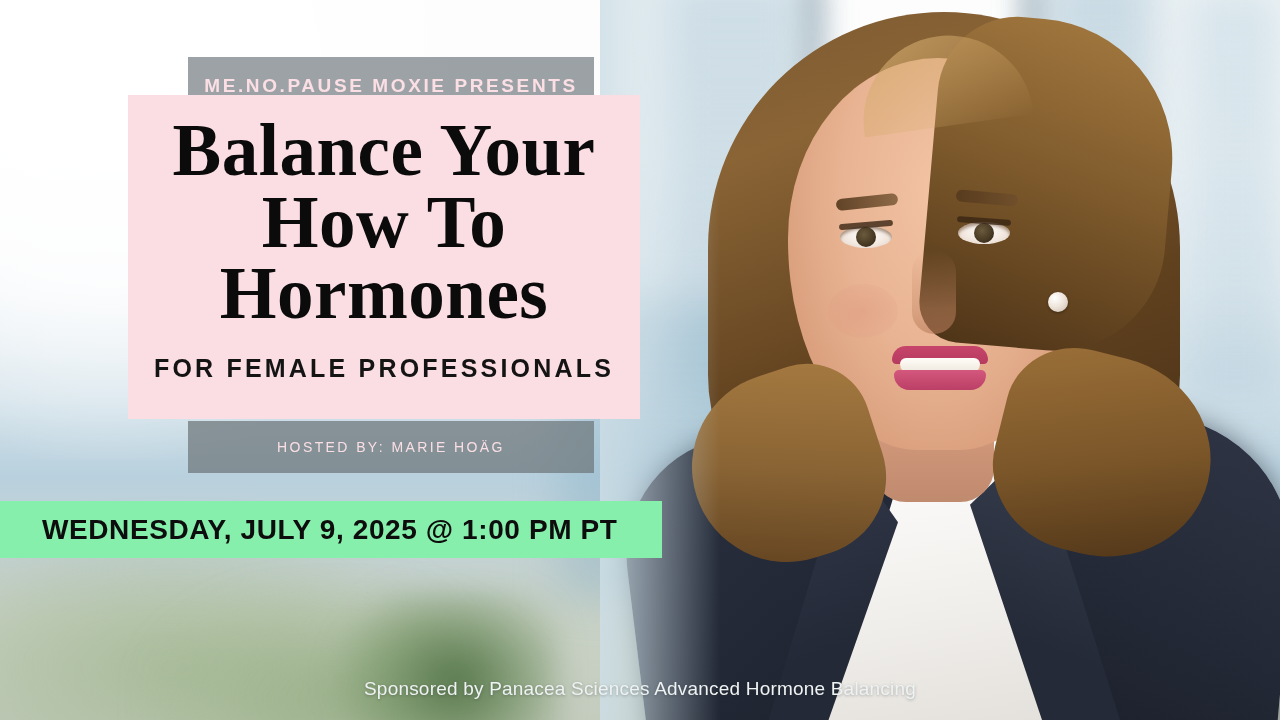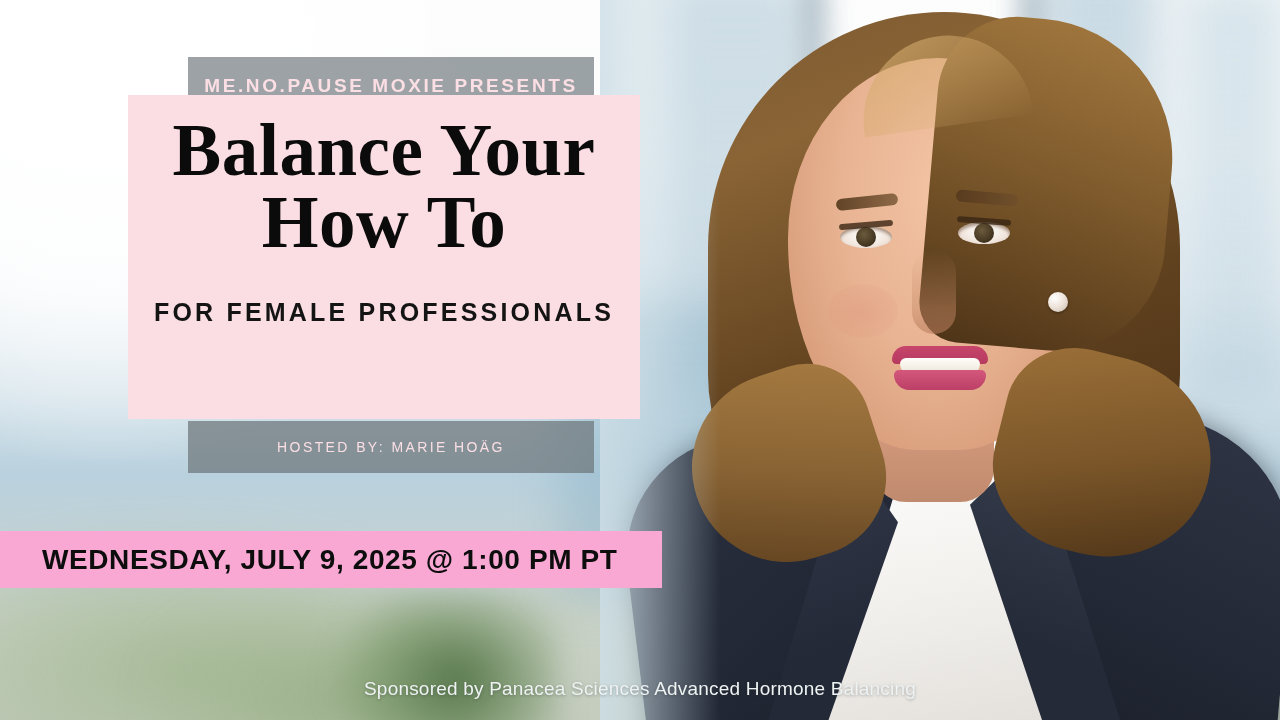--- a/index.html
+++ b/index.html
@@ -285,21 +285,21 @@
   .title {
     font-family:"Liberation Serif", serif;
     font-weight:700;
     color:#0b0b0b;
     font-size:73px;
     line-height:0.98;
     text-align:center;
     letter-spacing:0.5px;
   }
   .subtitle {
-    margin-top:40px;
+    margin-top:24px;
     font-size:25px;
     font-weight:700;
     color:#141414;
     letter-spacing:3.2px;
     text-align:center;
   }
 
   .bar-grey-host {
     position:absolute; left:188px; top:421px;
     width:406px; height:52px;
@@ -307,23 +307,23 @@
     display:flex; align-items:center; justify-content:center;
   }
   .bar-grey-host span {
     color:#fbdfe4;
     font-size:14px;
     font-weight:400;
     letter-spacing:2.4px;
   }
 
   .bar-date {
-    position:absolute; left:0; top:531px;
+    position:absolute; left:0; top:501px;
     width:662px; height:57px;
-    background:#f9a8d4;
+    background:#86efac;
     display:flex; align-items:center;
   }
   .bar-date span {
     margin-left:42px;
     font-size:28px;
     font-weight:700;
     color:#0d0d0d;
     letter-spacing:0.6px;
   }
 
@@ -407,20 +407,21 @@
     <div class="pt-feather"></div>
   </div>
 
   <div class="bar-grey-top">
     <span>ME.NO.PAUSE MOXIE PRESENTS</span>
   </div>
 
   <div class="panel-pink">
     <div class="title">Balance Your</div>
     <div class="title">How To</div>
+    <div class="title">Hormones</div>
     <div class="subtitle">FOR  FEMALE  PROFESSIONALS</div>
   </div>
 
   <div class="bar-grey-host">
     <span>HOSTED BY: MARIE HOÄG</span>
   </div>
 
   <div class="bar-date">
     <span>WEDNESDAY, JULY 9, 2025 @ 1:00 PM PT</span>
   </div>

